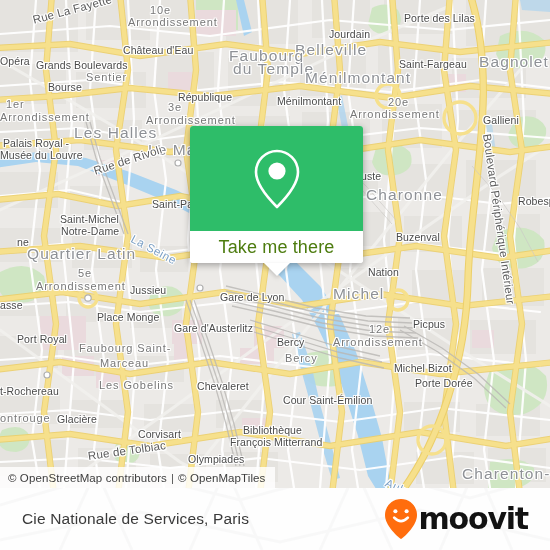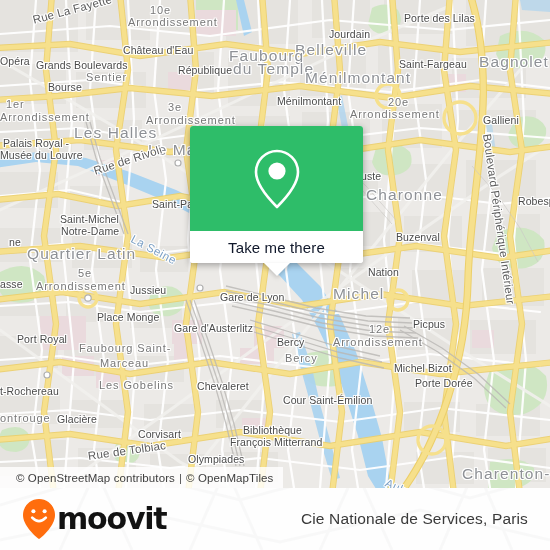--- a/index.html
+++ b/index.html
@@ -76,22 +76,22 @@
   }
   #popup-footer {
     height: 32px;
     background: #ffffff;
     border-radius: 0 0 3px 3px;
     display: flex;
     align-items: center;
     justify-content: center;
   }
   #popup-label {
-    font-size: 15px;
-    color: #0f172a;
+    font-size: 18px;
+    color: #4d7c0f;
     letter-spacing: .15px;
     font-family: "Liberation Sans", sans-serif;
   }
   #popup-tail {
     position: absolute;
     left: 50%;
     bottom: -13px;
     margin-left: -13px;
     width: 0; height: 0;
     border-left: 13px solid transparent;
@@ -99,21 +99,21 @@
     border-top: 13px solid #ffffff;
     filter: drop-shadow(0 2px 2px rgba(0,0,0,.18));
   }
 
   
   #attribution {
     position: absolute;
     left: 0;
     top: 467px;
     height: 21px;
-    padding: 0 10px 0 16px;
+    padding: 0 10px 0 8px;
     display: flex;
     align-items: center;
     background: rgba(255,255,255,.82);
     font-size: 11.5px;
     color: #3d3d3d;
     letter-spacing: .1px;
     white-space: nowrap;
   }
   #attribution .sep { padding: 0 4px; color: #555; }
 
@@ -420,21 +420,21 @@
         <div class="mlabel t-poi" style="left: 329px; top: 28px;">Jourdain</div>
         <div class="mlabel t-poi" style="left: 123px; top: 44px;">Château d'Eau</div>
         <div class="mlabel t-big" style="left: 295px; top: 41px;">Belleville</div>
         <div class="mlabel t-big" style="left: 479px; top: 53px;">Bagnolet</div>
         <div class="mlabel t-poi" style="left: 0px; top: 55px;">Opéra</div>
         <div class="mlabel t-poi" style="left: 36px; top: 59px;">Grands Boulevards</div>
         <div class="mlabel t-big" style="left: 229px; top: 47px;">Faubourg</div>
         <div class="mlabel t-big" style="left: 233px; top: 60px;">du Temple</div>
         <div class="mlabel t-poi" style="left: 399px; top: 58px;">Saint-Fargeau</div>
         <div class="mlabel t-place" style="left: 86px; top: 71px;">Sentier</div>
-        <div class="mlabel t-poi" style="left: 178px; top: 64px;">République</div>
+        <div class="mlabel t-poi" style="left: 178px; top: 91px;">République</div>
         <div class="mlabel t-big" style="left: 305px; top: 69px;">Ménilmontant</div>
         <div class="mlabel t-poi" style="left: 48px; top: 81px;">Bourse</div>
         <div class="mlabel t-poi" style="left: 483px; top: 114px;">Gallieni</div>
         <div class="mlabel t-poi" style="left: 277px; top: 95px;">Ménilmontant</div>
         <div class="mlabel t-place" style="left: 168px; top: 101px;">3e</div>
         <div class="mlabel t-place" style="left: 146px; top: 114px;">Arrondissement</div>
         <div class="mlabel t-place" style="left: 388px; top: 96px;">20e</div>
         <div class="mlabel t-place" style="left: 350px; top: 108px;">Arrondissement</div>
         <div class="mlabel t-place" style="left: 6px; top: 98px;">1er</div>
         <div class="mlabel t-place" style="left: 0px; top: 111px;">Arrondissement</div>
@@ -445,29 +445,29 @@
         <div class="mlabel t-street" style="left: 94px; top: 165px; transform: rotate(-18deg);">Rue de Rivoli</div>
         <div class="mlabel t-poi" style="left: 152px; top: 198px;">Saint-Paul</div>
         <div class="mlabel t-poi" style="left: 342px; top: 170px;">Auguste</div>
         <div class="mlabel t-big" style="left: 366px; top: 186px;">Charonne</div>
         <div class="mlabel t-poi" style="left: 518px; top: 195px;">Robespierre</div>
         <div class="mlabel t-poi" style="left: 60px; top: 213px;">Saint-Michel</div>
         <div class="mlabel t-poi" style="left: 61px; top: 225px;">Notre-Dame</div>
         <div class="mlabel t-water" style="left: 132px; top: 232px; transform: rotate(28deg);">La Seine</div>
         <div class="mlabel t-poi" style="left: 396px; top: 231px;">Buzenval</div>
         <div class="mlabel t-big" style="left: 27px; top: 245px;">Quartier Latin</div>
-        <div class="mlabel t-poi" style="left: 9px; top: 236px;">ne</div>
+        <div class="mlabel t-poi" style="left: 17px; top: 236px;">ne</div>
         <div class="mlabel t-poi" style="left: 368px; top: 266px;">Nation</div>
         <div class="mlabel t-place" style="left: 78px; top: 267px;">5e</div>
         <div class="mlabel t-place" style="left: 36px; top: 280px;">Arrondissement</div>
         <div class="mlabel t-poi" style="left: 130px; top: 284px;">Jussieu</div>
         <div class="mlabel t-big" style="left: 333px; top: 285px;">Michel</div>
         <div class="mlabel t-poi" style="left: 220px; top: 291px;">Gare de Lyon</div>
         <div class="mlabel t-poi" style="left: 398px; top: 318px; margin-left: 15px;">Picpus</div>
-        <div class="mlabel t-poi" style="left: 0px; top: 278px;">asse</div>
+        <div class="mlabel t-poi" style="left: 0px; top: 299px;">asse</div>
         <div class="mlabel t-poi" style="left: 97px; top: 311px;">Place Monge</div>
         <div class="mlabel t-poi" style="left: 174px; top: 322px;">Gare d'Austerlitz</div>
         <div class="mlabel t-poi" style="left: 277px; top: 336px;">Bercy</div>
         <div class="mlabel t-place" style="left: 369px; top: 323px;">12e</div>
         <div class="mlabel t-place" style="left: 333px; top: 336px;">Arrondissement</div>
         <div class="mlabel t-poi" style="left: 17px; top: 333px;">Port Royal</div>
         <div class="mlabel t-place" style="left: 79px; top: 342px;">Faubourg Saint-</div>
         <div class="mlabel t-place" style="left: 100px; top: 357px;">Marceau</div>
         <div class="mlabel t-place" style="left: 285px; top: 352px;">Bercy</div>
         <div class="mlabel t-poi" style="left: 394px; top: 362px;">Michel Bizot</div>
@@ -515,27 +515,27 @@
       <g stroke="#9aa0a6" fill="none" stroke-width="3">
         <path d="M0 505 L120 470 L240 500 L360 468 L470 498 L550 476"></path>
         <path d="M60 550 L96 470 L132 550"></path>
         <path d="M190 550 L226 468 L262 550"></path>
         <path d="M320 550 L356 470 L392 550"></path>
         <path d="M440 550 L476 466 L512 550"></path>
         <path d="M0 540 L140 512 L280 542 L420 510 L550 540"></path>
       </g>
     </svg>
 
+    <div id="place-title">Cie Nationale de Services, Paris</div>
+
     <div id="moovit-logo">
       <svg width="34" height="42" viewBox="0 0 34 42">
         <path d="M17 1 C8.2 1 1 8.2 1 17 C1 27.6 13.2 38.4 17 41 C20.8 38.4 33 27.6 33 17 C33 8.2 25.8 1 17 1 Z" fill="#ff6d0d"></path>
         <circle cx="11.4" cy="13.2" r="2.05" fill="#ffffff"></circle>
         <circle cx="22.6" cy="13.2" r="2.05" fill="#ffffff"></circle>
         <path d="M10.2 19.6 Q17 26.4 23.8 19.6" fill="none" stroke="#ffffff" stroke-width="2.7" stroke-linecap="round"></path>
       </svg>
       <span id="moovit-wordmark">moovit</span>
     </div>
 
-    <div id="place-title">Cie Nationale de Services, Paris</div>
-
   </div>
 
 </div>
 
 </body></html>

